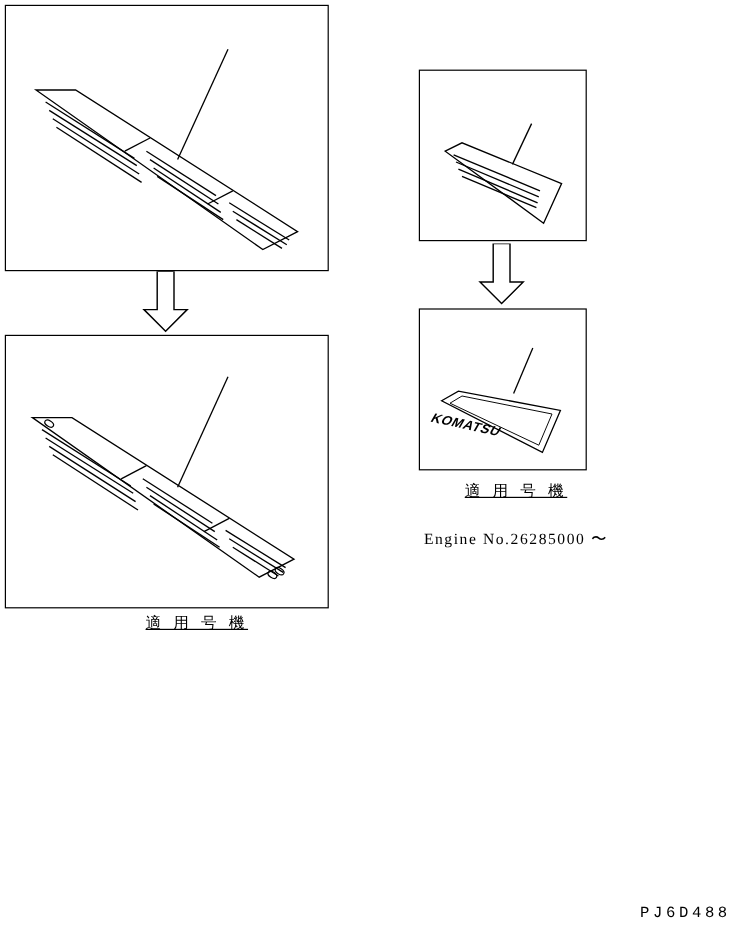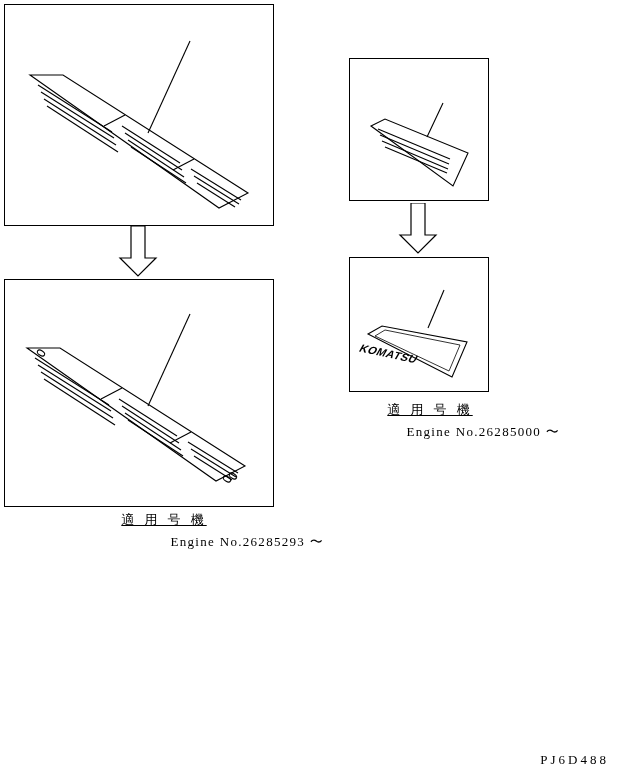--- a/index.html
+++ b/index.html
@@ -52,31 +52,30 @@
     font-size: 13px;
     letter-spacing: 3px;
     display: block;
     text-decoration: underline;
   }
   .caption .en {
     font-family: "Liberation Serif", serif;
     font-size: 13px;
     letter-spacing: 1.3px;
     display: block;
-    margin-top: 2px;
-    text-align: right;
+    margin-top: 19px;
   }
   #caption-left  { left: 4px; top: 510px; width: 320px; text-align: center; }
   #caption-right { left: 300px; top: 400px; width: 260px; text-align: center; }
 
   #page-code {
     position: absolute;
     right: 10px;
     bottom: 10px;
-    font-family: Liberation Serif, serif;
+    font-family: Liberation Mono, monospace;
     font-size: 13px;
     letter-spacing: 3px;
     text-align: center;
   }
 </style>
 </head>
 <body>
 
 <div class="page">
 
@@ -143,21 +142,20 @@
       <g fill="none" stroke="#000" stroke-width="1">
         <ellipse cx="36" cy="73" rx="4" ry="2.4" transform="rotate(32 36 73)"></ellipse>
         <ellipse cx="228" cy="196" rx="4" ry="2.4" transform="rotate(32 228 196)"></ellipse>
         <ellipse cx="222" cy="199" rx="4" ry="2.4" transform="rotate(32 222 199)"></ellipse>
       </g>
     </svg>
   </div>
 
   <div class="caption" id="caption-left">
     <span class="jp">適 用 号 機</span>
-    <span class="en">Engine No.26285293 〜</span>
   </div>
 
   <div class="panel" id="panel-top-right">
     <svg width="137" height="140" viewBox="0 0 137 140">
       <g fill="none" stroke="#000" stroke-width="1.1">
 
         <line x1="93" y1="44" x2="77" y2="78"></line>
 
         <polygon points="21,67 35,60 118,94 103,127"></polygon>
 

